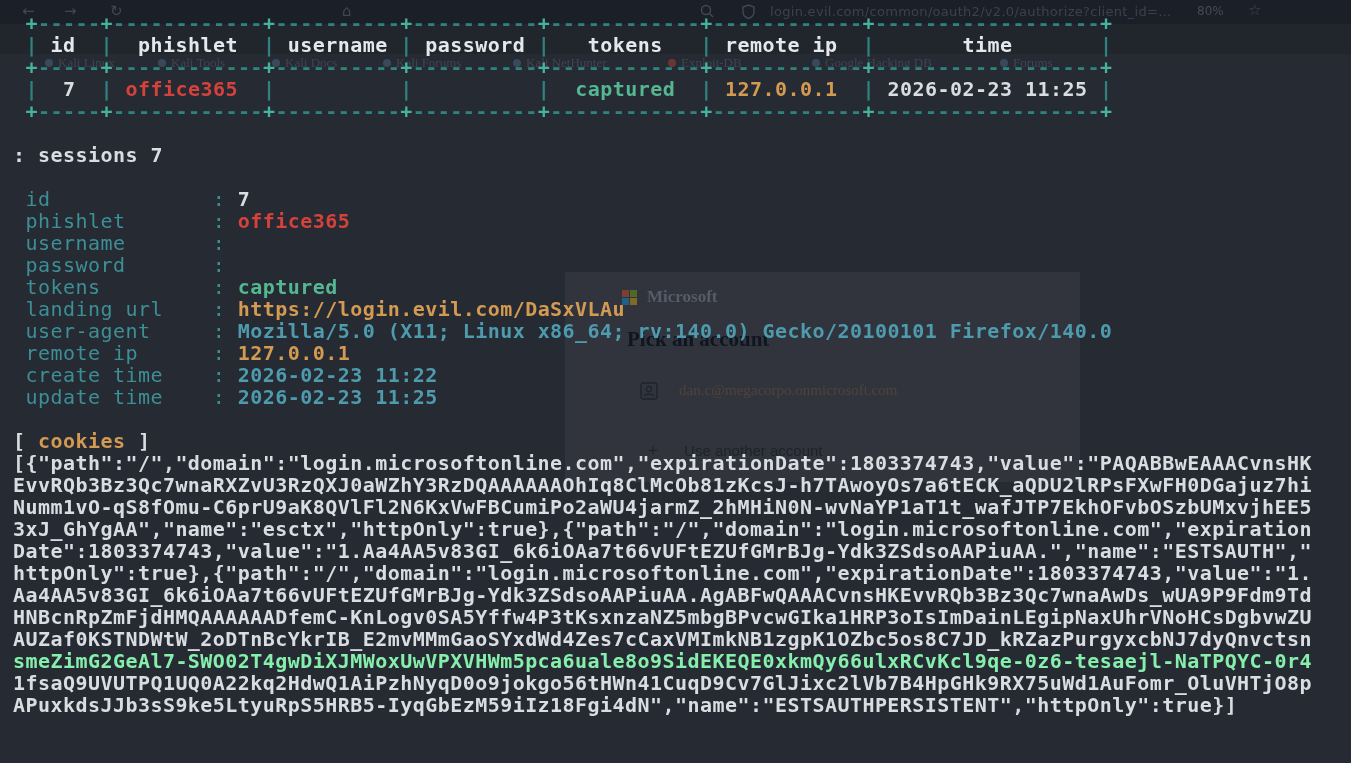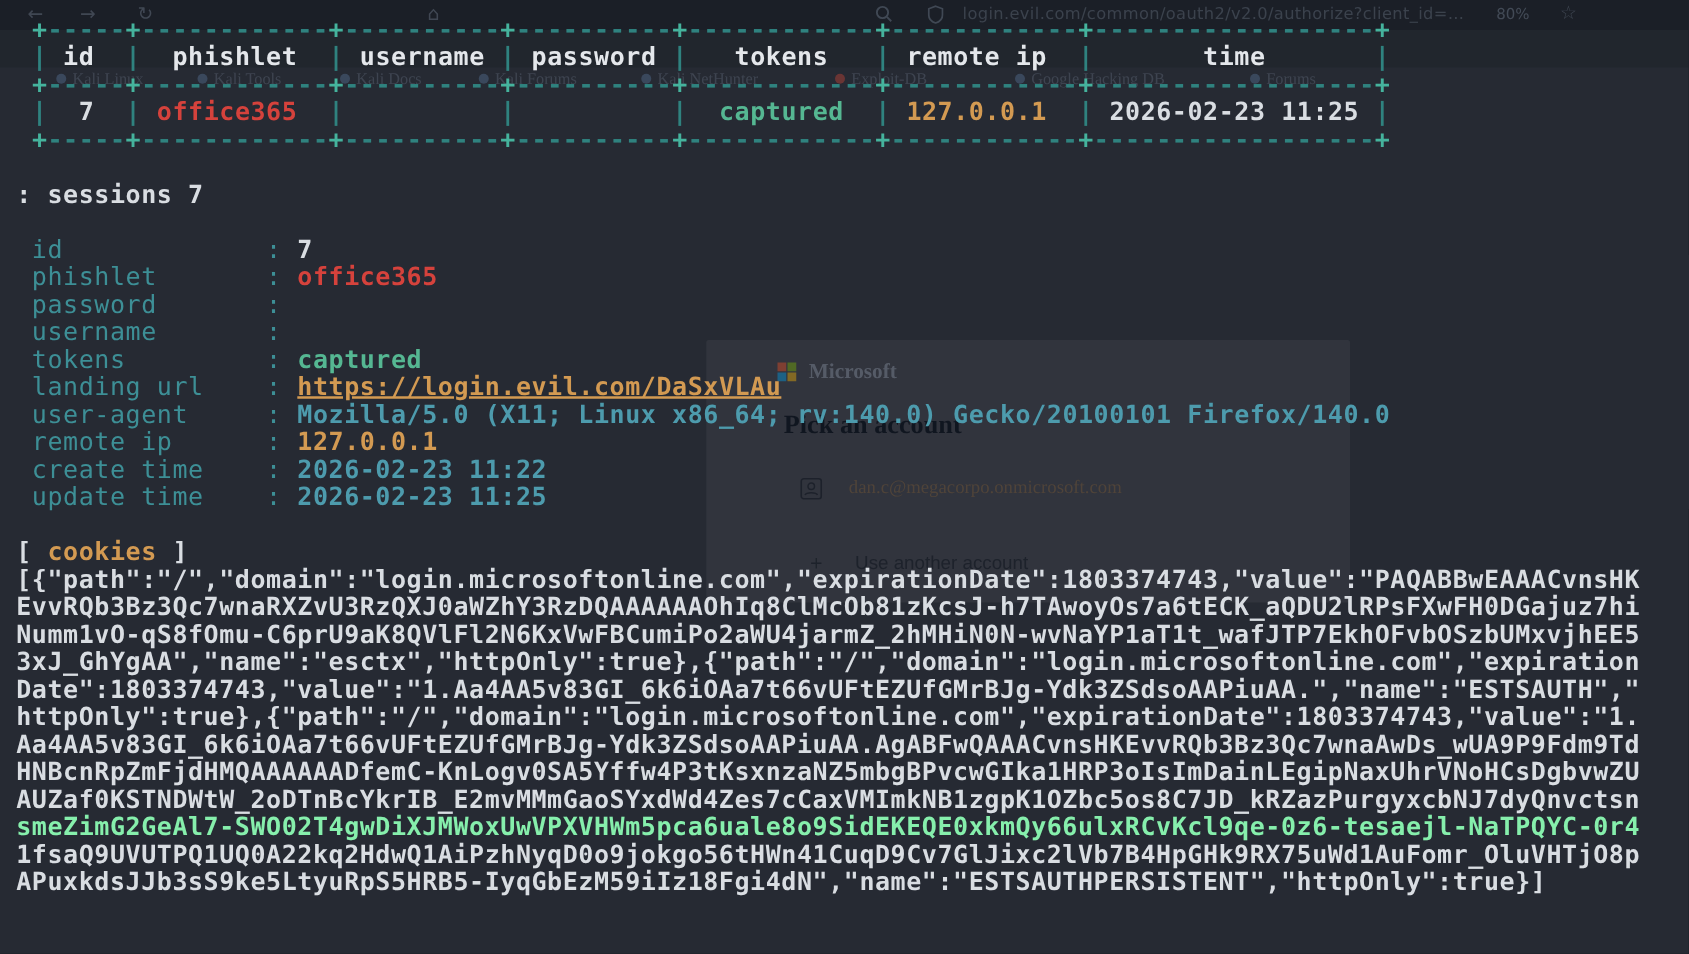--- a/index.html
+++ b/index.html
@@ -108,24 +108,24 @@
       <div class="ln"><span> </span><span style="color: rgb(69, 179, 157);">+</span><span style="color: rgb(47, 130, 127);">-----</span><span style="color: rgb(69, 179, 157);">+</span><span style="color: rgb(47, 130, 127);">------------</span><span style="color: rgb(69, 179, 157);">+</span><span style="color: rgb(47, 130, 127);">----------</span><span style="color: rgb(69, 179, 157);">+</span><span style="color: rgb(47, 130, 127);">----------</span><span style="color: rgb(69, 179, 157);">+</span><span style="color: rgb(47, 130, 127);">------------</span><span style="color: rgb(69, 179, 157);">+</span><span style="color: rgb(47, 130, 127);">------------</span><span style="color: rgb(69, 179, 157);">+</span><span style="color: rgb(47, 130, 127);">------------------</span><span style="color: rgb(69, 179, 157);">+</span></div>
       <div class="ln"><span> </span><span style="color: rgb(47, 130, 127);">|</span><span style="color: rgb(228, 231, 235);"> id  </span><span style="color: rgb(47, 130, 127);">|</span><span style="color: rgb(228, 231, 235);">  phishlet  </span><span style="color: rgb(47, 130, 127);">|</span><span style="color: rgb(228, 231, 235);"> username </span><span style="color: rgb(47, 130, 127);">|</span><span style="color: rgb(228, 231, 235);"> password </span><span style="color: rgb(47, 130, 127);">|</span><span style="color: rgb(228, 231, 235);">   tokens   </span><span style="color: rgb(47, 130, 127);">|</span><span style="color: rgb(228, 231, 235);"> remote ip  </span><span style="color: rgb(47, 130, 127);">|</span><span style="color: rgb(228, 231, 235);">       time       </span><span style="color: rgb(47, 130, 127);">|</span></div>
       <div class="ln"><span> </span><span style="color: rgb(69, 179, 157);">+</span><span style="color: rgb(47, 130, 127);">-----</span><span style="color: rgb(69, 179, 157);">+</span><span style="color: rgb(47, 130, 127);">------------</span><span style="color: rgb(69, 179, 157);">+</span><span style="color: rgb(47, 130, 127);">----------</span><span style="color: rgb(69, 179, 157);">+</span><span style="color: rgb(47, 130, 127);">----------</span><span style="color: rgb(69, 179, 157);">+</span><span style="color: rgb(47, 130, 127);">------------</span><span style="color: rgb(69, 179, 157);">+</span><span style="color: rgb(47, 130, 127);">------------</span><span style="color: rgb(69, 179, 157);">+</span><span style="color: rgb(47, 130, 127);">------------------</span><span style="color: rgb(69, 179, 157);">+</span></div>
       <div class="ln"><span> </span><span style="color: rgb(47, 130, 127);">|</span><span style="color: rgb(217, 221, 226);">  7  </span><span style="color: rgb(47, 130, 127);">|</span><span style="color: rgb(213, 66, 60);"> office365  </span><span style="color: rgb(47, 130, 127);">|</span><span style="color: rgb(217, 221, 226);">          </span><span style="color: rgb(47, 130, 127);">|</span><span style="color: rgb(217, 221, 226);">          </span><span style="color: rgb(47, 130, 127);">|</span><span style="color: rgb(85, 183, 146);">  captured  </span><span style="color: rgb(47, 130, 127);">|</span><span style="color: rgb(211, 154, 82);"> 127.0.0.1  </span><span style="color: rgb(47, 130, 127);">|</span><span style="color: rgb(217, 221, 226);"> 2026-02-23 11:25 </span><span style="color: rgb(47, 130, 127);">|</span></div>
       <div class="ln"><span> </span><span style="color: rgb(69, 179, 157);">+</span><span style="color: rgb(47, 130, 127);">-----</span><span style="color: rgb(69, 179, 157);">+</span><span style="color: rgb(47, 130, 127);">------------</span><span style="color: rgb(69, 179, 157);">+</span><span style="color: rgb(47, 130, 127);">----------</span><span style="color: rgb(69, 179, 157);">+</span><span style="color: rgb(47, 130, 127);">----------</span><span style="color: rgb(69, 179, 157);">+</span><span style="color: rgb(47, 130, 127);">------------</span><span style="color: rgb(69, 179, 157);">+</span><span style="color: rgb(47, 130, 127);">------------</span><span style="color: rgb(69, 179, 157);">+</span><span style="color: rgb(47, 130, 127);">------------------</span><span style="color: rgb(69, 179, 157);">+</span></div>
       <div class="ln"><span> </span></div>
       <div class="ln"><span style="color: rgb(217, 221, 226);">: sessions 7</span></div>
       <div class="ln"><span> </span></div>
       <div class="ln"><span style="color: rgb(61, 143, 150); font-weight: 400;"> id             </span><span style="color: rgb(61, 143, 150); font-weight: 400;">: </span><span style="color: rgb(217, 221, 226);">7</span></div>
       <div class="ln"><span style="color: rgb(61, 143, 150); font-weight: 400;"> phishlet       </span><span style="color: rgb(61, 143, 150); font-weight: 400;">: </span><span style="color: rgb(213, 66, 60);">office365</span></div>
+      <div class="ln"><span style="color: rgb(61, 143, 150); font-weight: 400;"> username       </span><span style="color: rgb(61, 143, 150); font-weight: 400;">: </span><span style="color: rgb(217, 221, 226);"></span></div>
       <div class="ln"><span style="color: rgb(61, 143, 150); font-weight: 400;"> password       </span><span style="color: rgb(61, 143, 150); font-weight: 400;">: </span><span style="color: rgb(217, 221, 226);"></span></div>
-      <div class="ln"><span style="color: rgb(61, 143, 150); font-weight: 400;"> username       </span><span style="color: rgb(61, 143, 150); font-weight: 400;">: </span><span style="color: rgb(217, 221, 226);"></span></div>
       <div class="ln"><span style="color: rgb(61, 143, 150); font-weight: 400;"> tokens         </span><span style="color: rgb(61, 143, 150); font-weight: 400;">: </span><span style="color: rgb(85, 183, 146);">captured</span></div>
-      <div class="ln"><span style="color: rgb(61, 143, 150); font-weight: 400;"> landing url    </span><span style="color: rgb(61, 143, 150); font-weight: 400;">: </span><span style="color: rgb(211, 154, 82); text-decoration: underline;">https://login.evil.com/DaSxVLAu</span></div>
+      <div class="ln"><span style="color: rgb(61, 143, 150); font-weight: 400;"> landing url    </span><span style="color: rgb(61, 143, 150); font-weight: 400;">: </span><span style="color: rgb(211, 154, 82);">https://login.evil.com/DaSxVLAu</span></div>
       <div class="ln"><span style="color: rgb(61, 143, 150); font-weight: 400;"> user-agent     </span><span style="color: rgb(61, 143, 150); font-weight: 400;">: </span><span style="color: rgb(77, 155, 173);">Mozilla/5.0 (X11; Linux x86_64; rv:140.0) Gecko/20100101 Firefox/140.0</span></div>
       <div class="ln"><span style="color: rgb(61, 143, 150); font-weight: 400;"> remote ip      </span><span style="color: rgb(61, 143, 150); font-weight: 400;">: </span><span style="color: rgb(211, 154, 82);">127.0.0.1</span></div>
       <div class="ln"><span style="color: rgb(61, 143, 150); font-weight: 400;"> create time    </span><span style="color: rgb(61, 143, 150); font-weight: 400;">: </span><span style="color: rgb(77, 155, 173);">2026-02-23 11:22</span></div>
       <div class="ln"><span style="color: rgb(61, 143, 150); font-weight: 400;"> update time    </span><span style="color: rgb(61, 143, 150); font-weight: 400;">: </span><span style="color: rgb(77, 155, 173);">2026-02-23 11:25</span></div>
       <div class="ln"><span> </span></div>
       <div class="ln"><span style="color: rgb(217, 221, 226);">[ </span><span style="color: rgb(211, 154, 82); text-align: center;">cookies</span><span style="color: rgb(217, 221, 226);"> ]</span></div>
       <div class="ln"><span style="color: rgb(217, 221, 226);">[{"path":"/","domain":"login.microsoftonline.com","expirationDate":1803374743,"value":"PAQABBwEAAACvnsHK</span></div>
       <div class="ln"><span style="color: rgb(217, 221, 226);">EvvRQb3Bz3Qc7wnaRXZvU3RzQXJ0aWZhY3RzDQAAAAAAOhIq8ClMcOb81zKcsJ-h7TAwoyOs7a6tECK_aQDU2lRPsFXwFH0DGajuz7hi</span></div>
       <div class="ln"><span style="color: rgb(217, 221, 226);">Numm1vO-qS8fOmu-C6prU9aK8QVlFl2N6KxVwFBCumiPo2aWU4jarmZ_2hMHiN0N-wvNaYP1aT1t_wafJTP7EkhOFvbOSzbUMxvjhEE5</span></div>
       <div class="ln"><span style="color: rgb(217, 221, 226);">3xJ_GhYgAA","name":"esctx","httpOnly":true},{"path":"/","domain":"login.microsoftonline.com","expiration</span></div>

